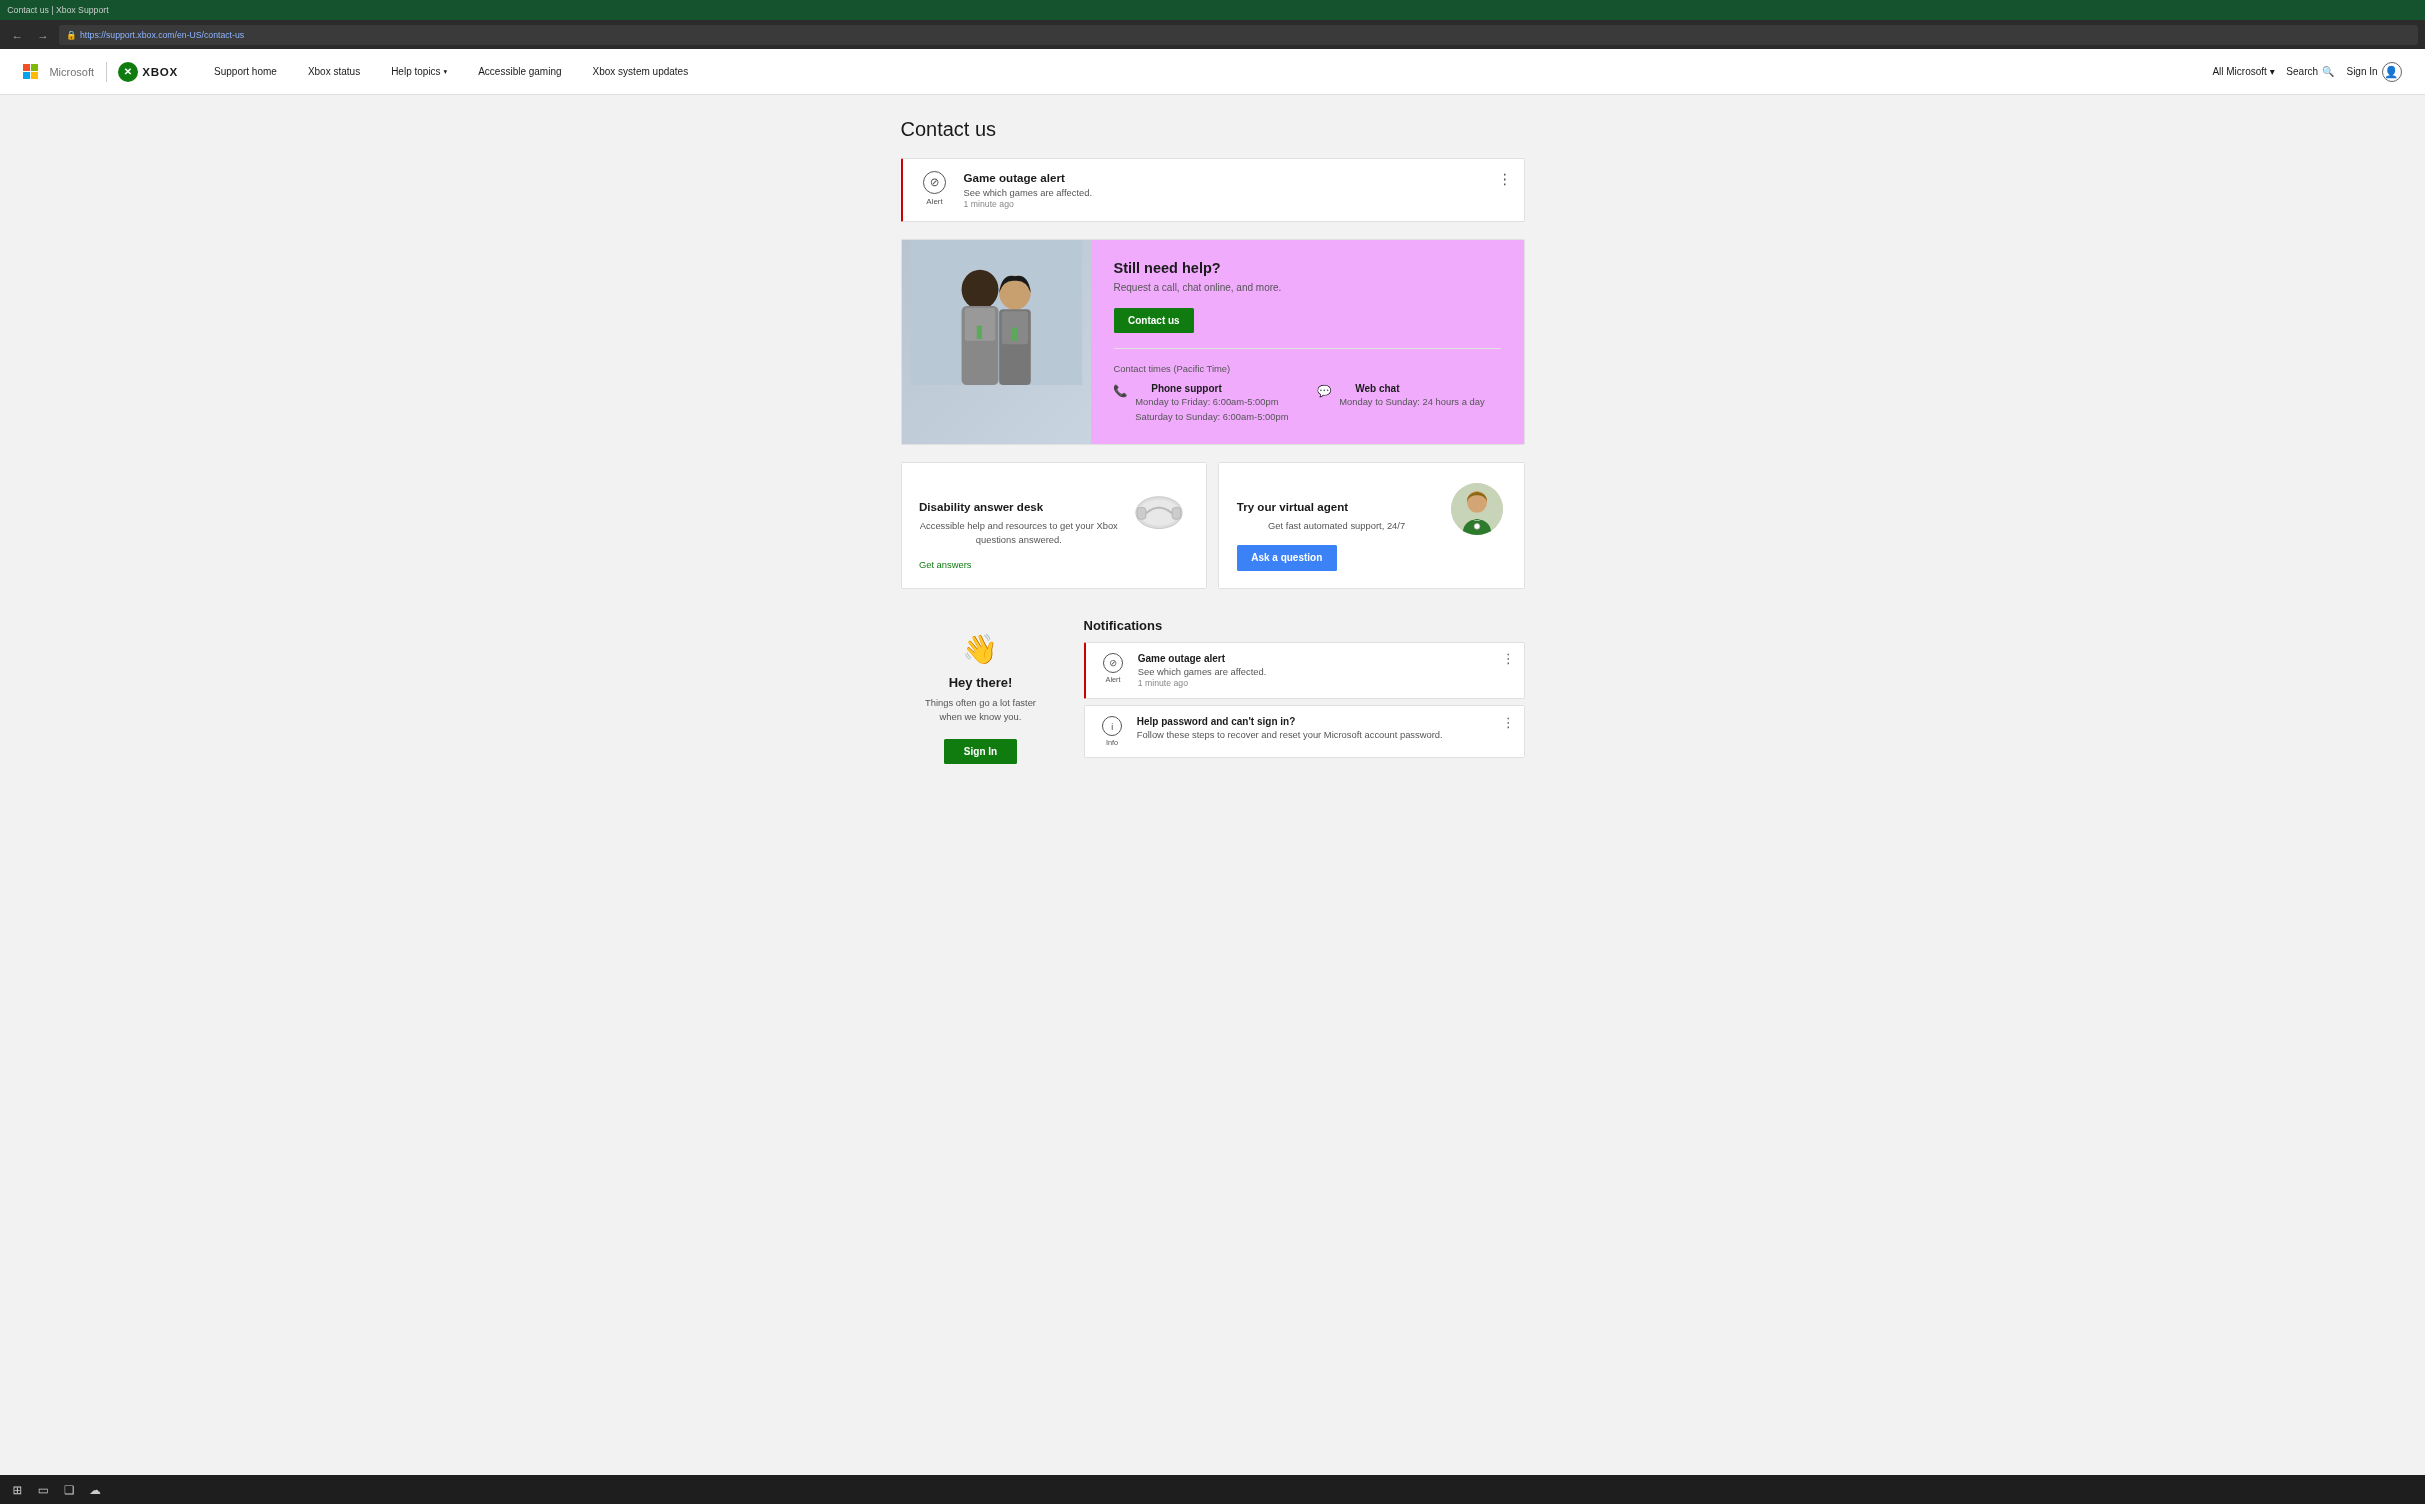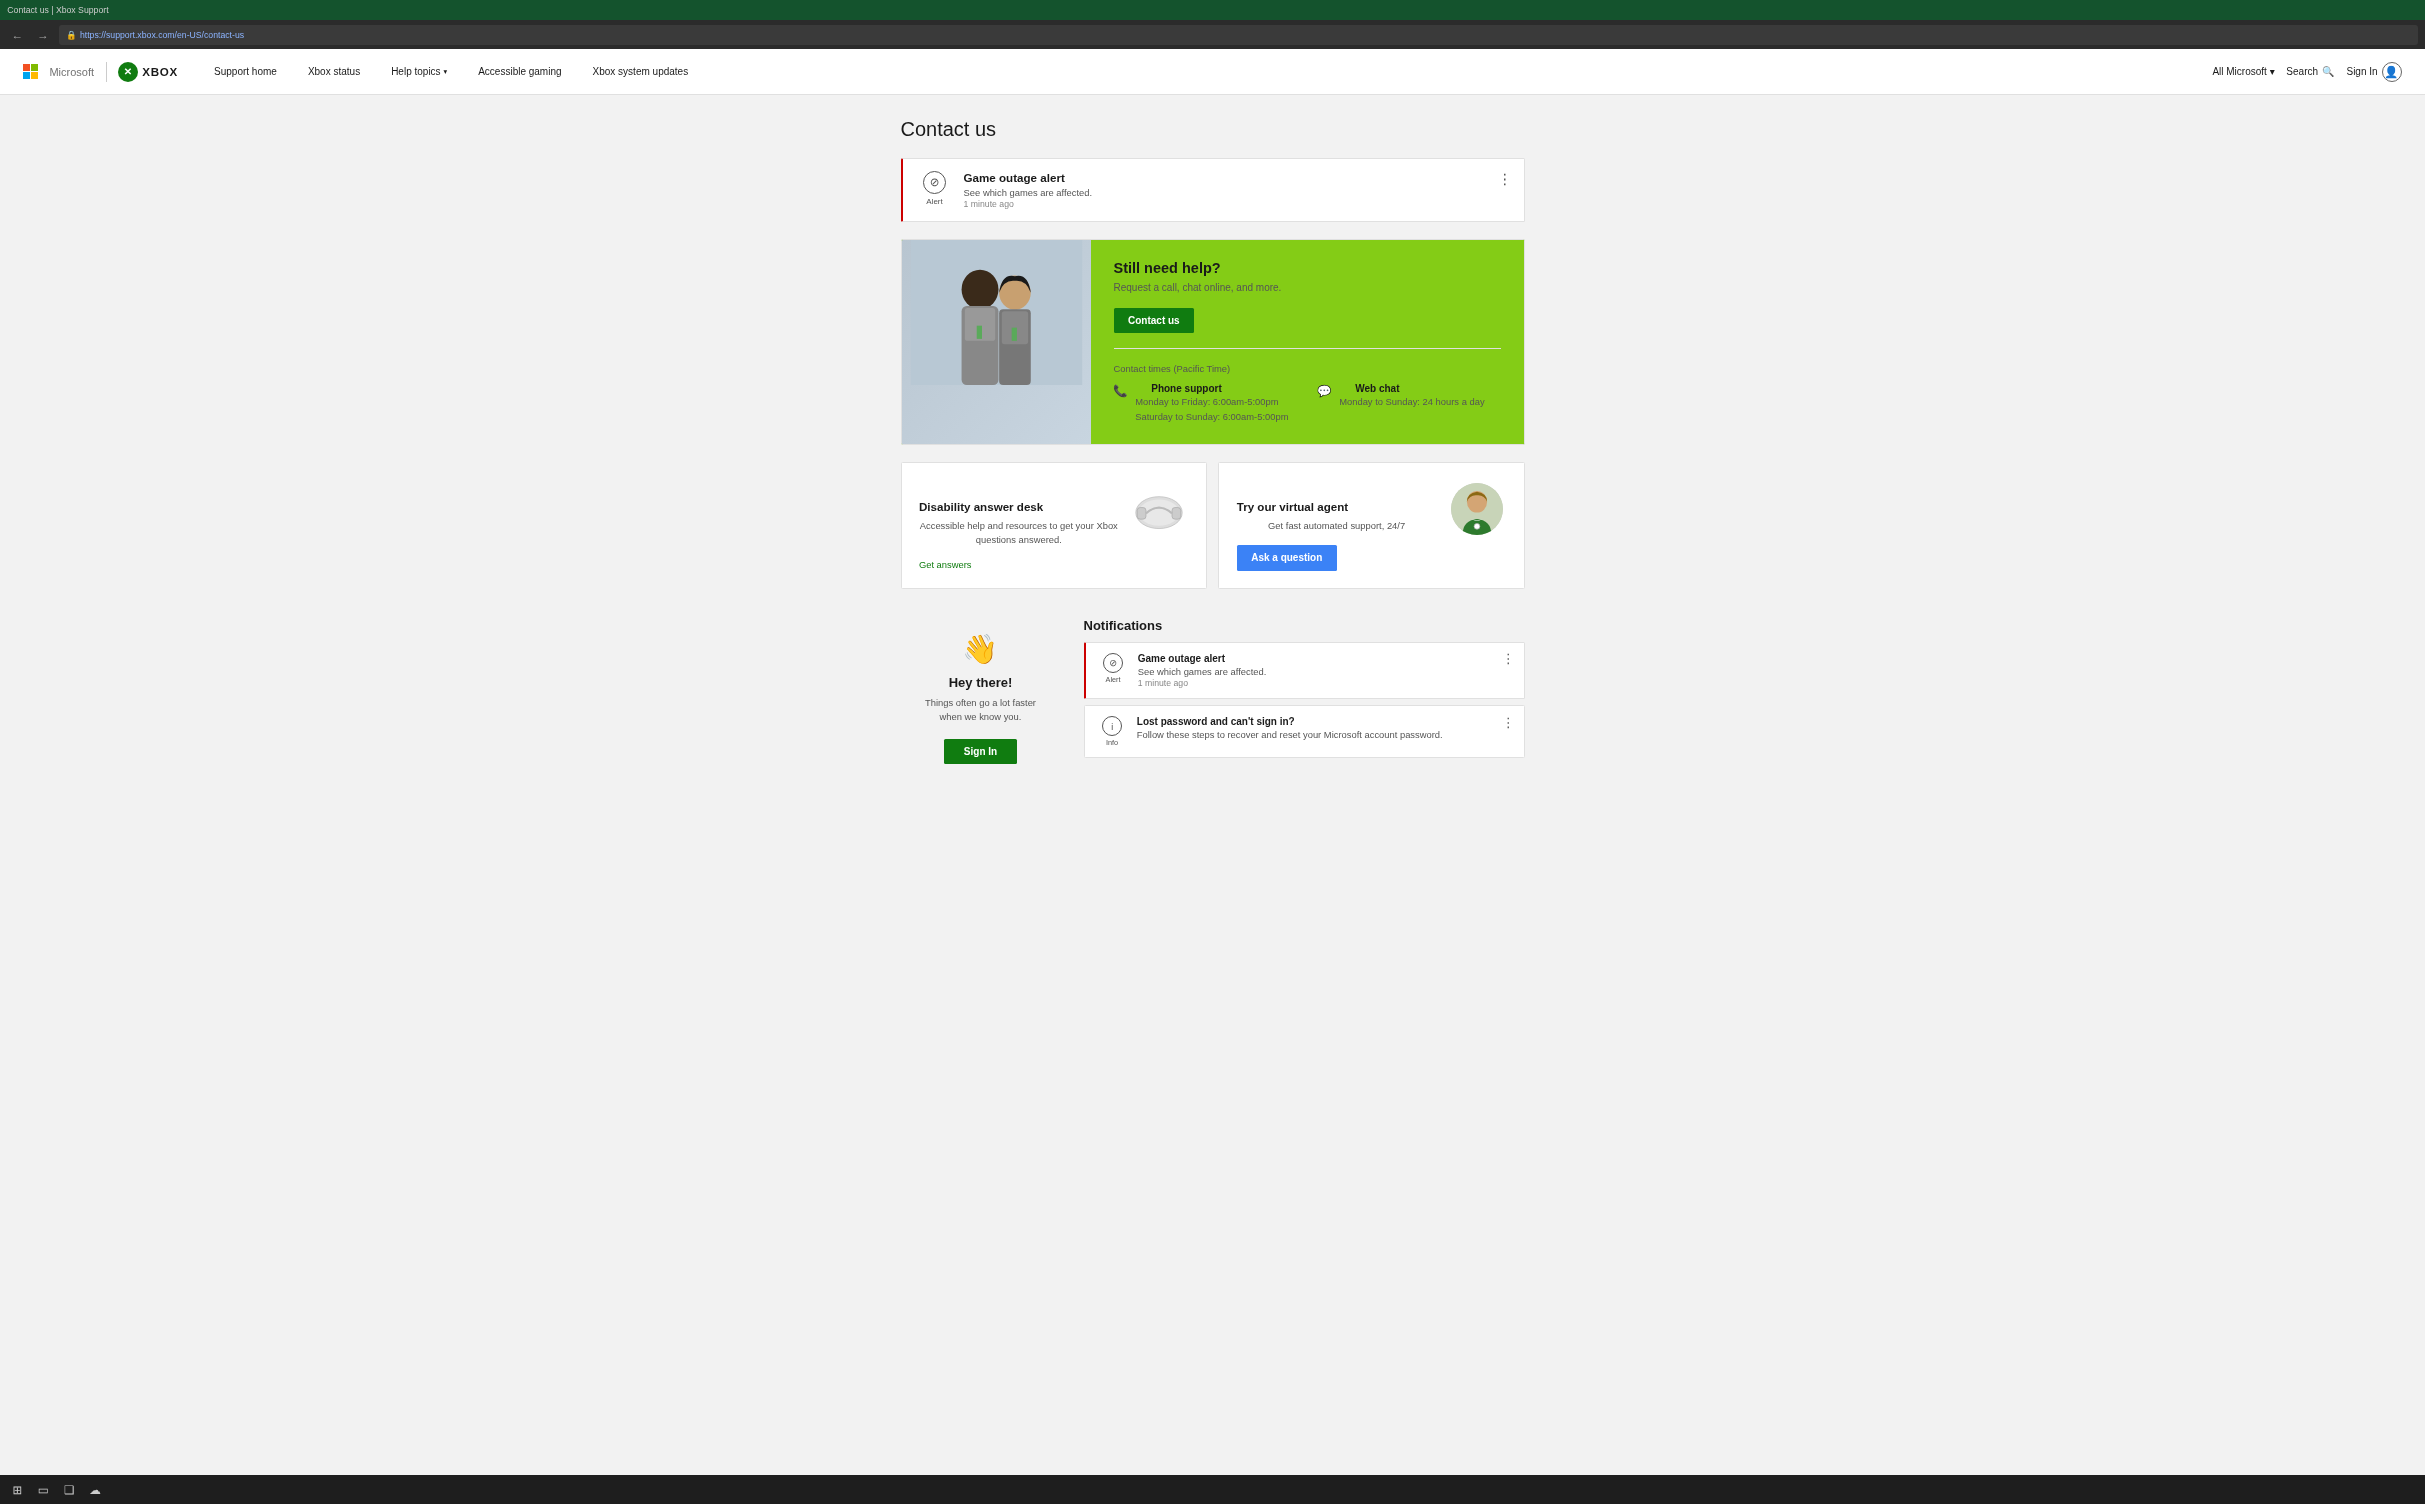--- a/index.html
+++ b/index.html
@@ -162,21 +162,21 @@
     .alert-desc { font-size: 9.4px; color: #555; margin-bottom: 1.5px; }
     .alert-time { font-size: 8.7px; color: #888; }
     .alert-more {
       position: absolute; right: 11.6px; top: 11.6px;
       font-size: 14.5px; color: #555; cursor: pointer;
       background: none; border: none;
     }
 
     
     .support-section {
-      background: #84cc16;
+      background: #f0abfc;
       border: 0.7px solid #e0e0e0;
       border-radius: 1.5px;
       display: flex;
       margin-bottom: 17.4px;
       overflow: hidden;
       min-height: 160px;
     }
     .support-image {
       width: 189px; min-width: 189px;
       background: linear-gradient(135deg, #b8c5d0 0%, #c8d5e0 100%);
@@ -532,21 +532,21 @@
       </div>
 
       <div class="notif-item">
         <div class="notif-icon-area">
           <div class="notif-icon">
             <span>ℹ</span>
           </div>
           <span class="notif-label">Info</span>
         </div>
         <div class="notif-content">
-          <div class="notif-title">Lost password and can't sign in?</div>
+          <div class="notif-title">Help password and can't sign in?</div>
           <div class="notif-desc">Follow these steps to recover and reset your Microsoft account password.</div>
         </div>
         <button class="notif-more">⋮</button>
       </div>
     </div>
   </div>
 
 </div>
 
 <div class="taskbar">

